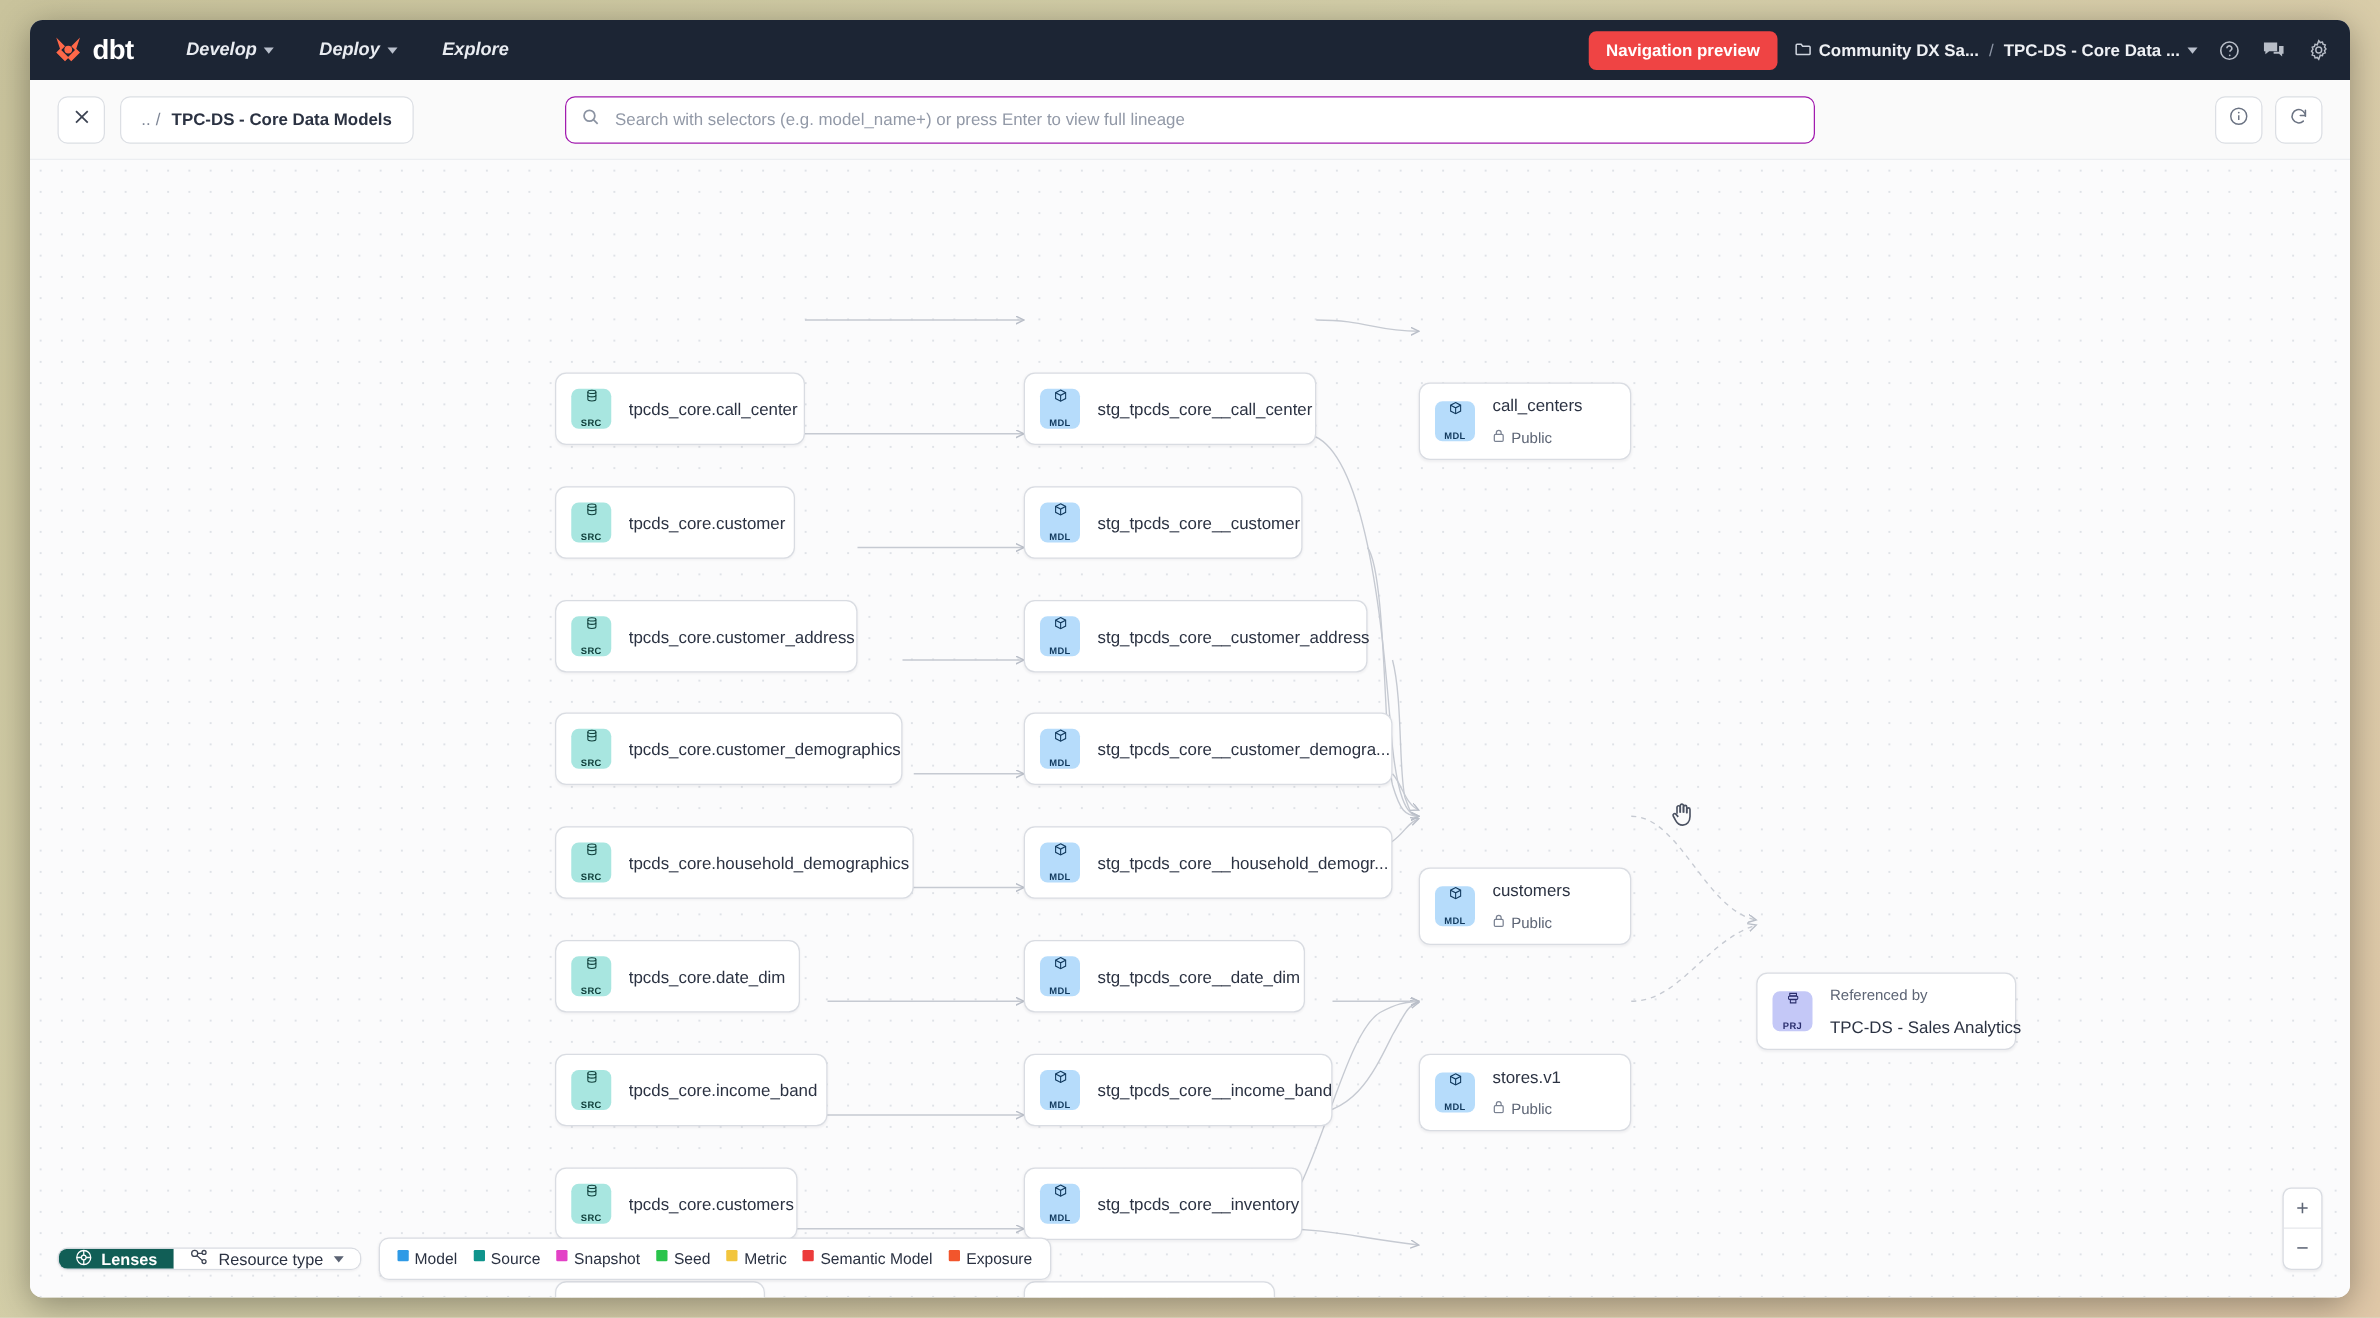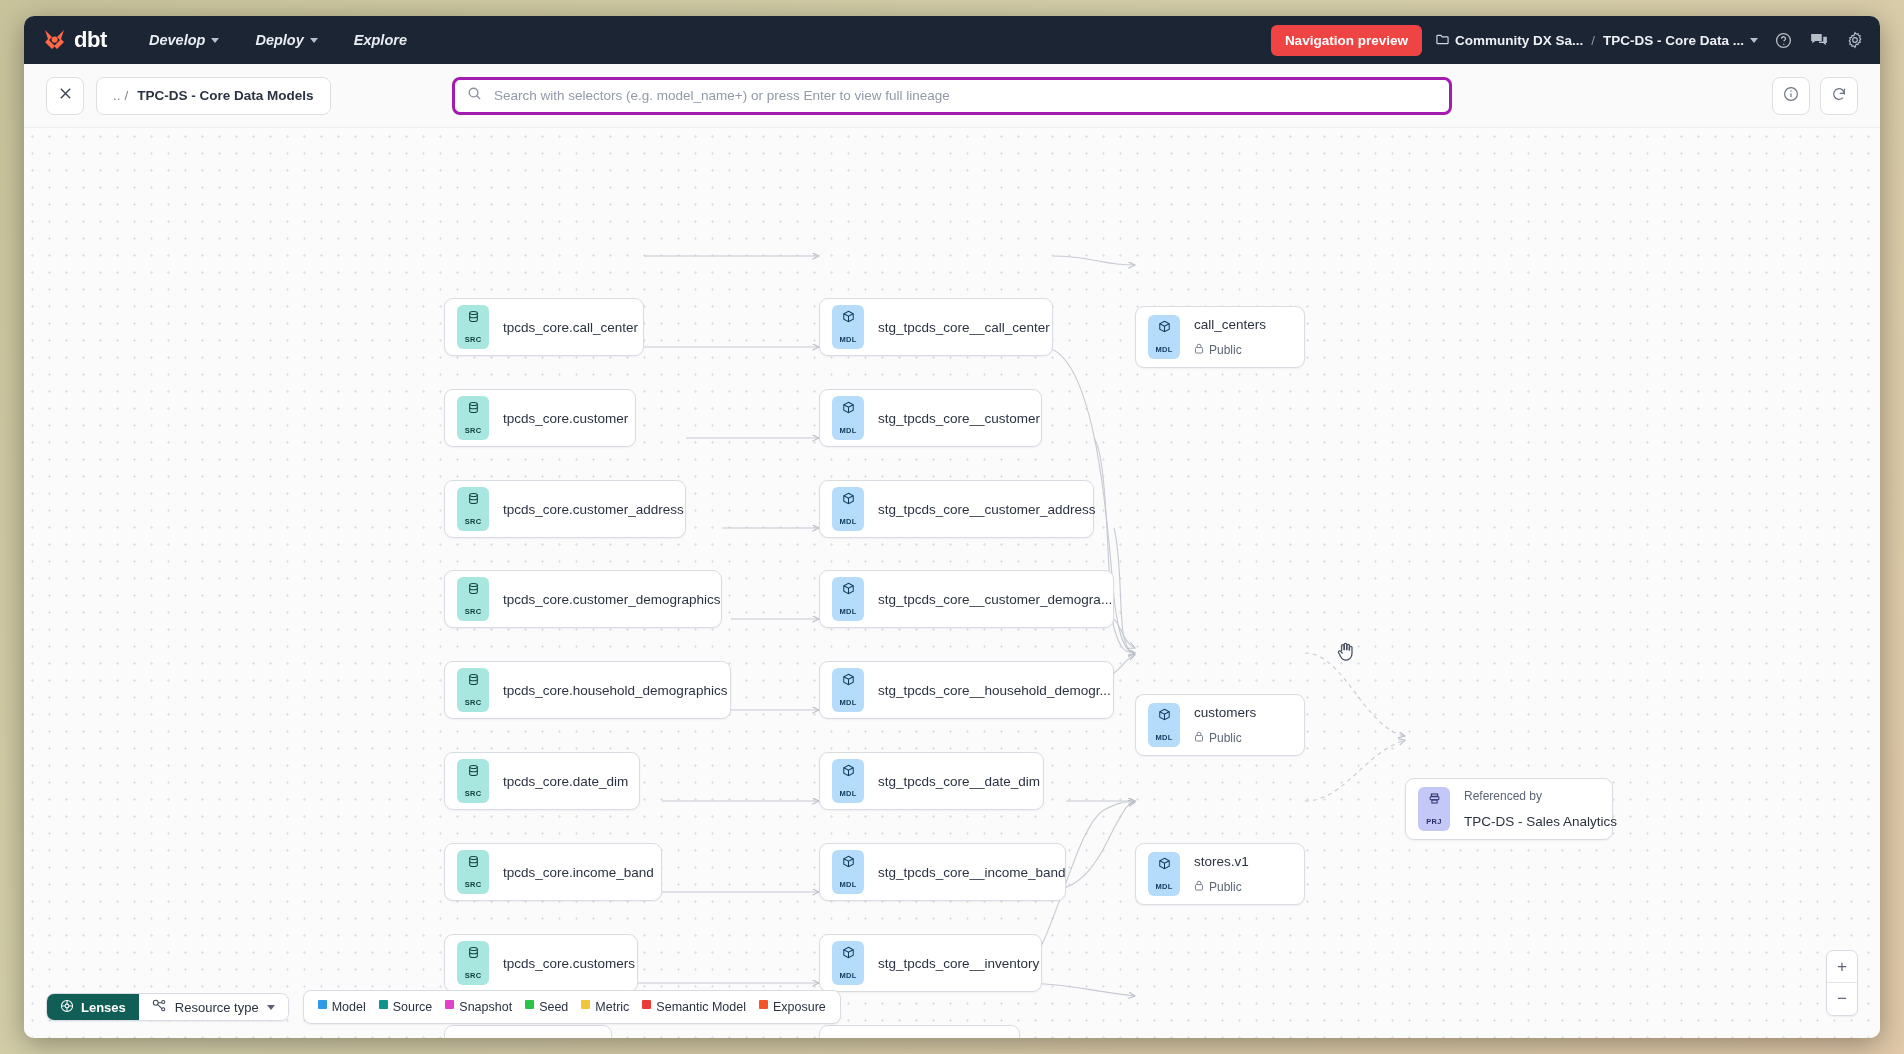--- a/index.html
+++ b/index.html
@@ -75,21 +75,21 @@
   }
   .crumb-pill {
     height: 38px; border: 1px solid #dcdfe4; border-radius: 8px; background: #fff;
     display: flex; align-items: center; padding: 0 16px;
     font-size: 13.5px; color: #2b3242; font-weight: 600; cursor: pointer;
   }
   .crumb-pill .dots { color: #7d8595; font-weight: 500; margin-right: 4px; }
   .search-wrap {
     position: absolute; left: 50%; transform: translateX(-50%);
     width: 1000px; height: 38px;
-    border: 3px solid #a21caf; border-radius: 8px; background: #fff;
+    border: 1px solid #a21caf; border-radius: 8px; background: #fff;
     display: flex; align-items: center; padding: 0 12px; gap: 10px;
   }
   .search-wrap input {
     border: none; outline: none; flex: 1;
     font-size: 13.5px; color: #2b3242; font-family: inherit; background: transparent;
   }
   .search-wrap input::placeholder { color: #9299a7; }
   .toolbar-right { margin-left: auto; display: flex; align-items: center; gap: 10px; }
 
   
@@ -107,41 +107,41 @@
     border: 1px solid #d9dce2;
     border-radius: 9px;
     box-shadow: 0 1px 2px rgba(20,25,40,.05);
     display: flex; align-items: center;
     padding: 0 16px 0 12px;
     gap: 14px;
     cursor: pointer;
     white-space: nowrap;
   }
   .node .badge {
-    width: 32px; height: 44px; border-radius: 6px;
+    width: 32px; height: 32px; border-radius: 6px;
     display: flex; flex-direction: column; align-items: center; justify-content: center;
     flex: 0 0 auto; gap: 12px;
   }
   .badge-src { background: #a8e6e0; color: #11403c; }
   .badge-mdl { background: #b6dcfb; color: #123a5e; }
   .badge-prj { background: #c4c8f7; color: #2b2f6e; }
   .badge .btxt { font-size: 7.5px; font-weight: 700; letter-spacing: .3px; line-height: 8px; }
   .badge svg { display:block; margin-bottom:1px; }
   .node .label { font-size: 13.5px; color: #2b3242; font-weight: 500; }
   .node .stack { display: flex; flex-direction: column; gap: 11px; }
   .node .sub { font-size: 12px; color: #5d6575; display: flex; align-items: center; gap: 5px; }
   .node .title2 { font-size: 13.5px; color: #2b3242; font-weight: 500; }
 
   
   .bottombar {
     position: absolute; left: 22px; bottom: 14px;
     display: flex; align-items: center; gap: 14px; z-index: 6;
   }
   .lenses-group {
-    display: flex; align-items: stretch; height: 28px;
+    display: flex; align-items: stretch; height: 18px;
     border: 1px solid #d9dce2; border-radius: 8px; overflow: hidden; background: #fff;
     box-shadow: 0 1px 2px rgba(20,25,40,.06);
   }
   .lenses-btn {
     background: #115e56; color: #fff; display: flex; align-items: center; gap: 7px;
     padding: 0 13px; font-size: 13px; font-weight: 600; cursor: pointer;
   }
   .restype-btn {
     background: #fff; color: #2b3242; display: flex; align-items: center; gap: 8px;
     padding: 0 13px; font-size: 13px; font-weight: 500; cursor: pointer;

